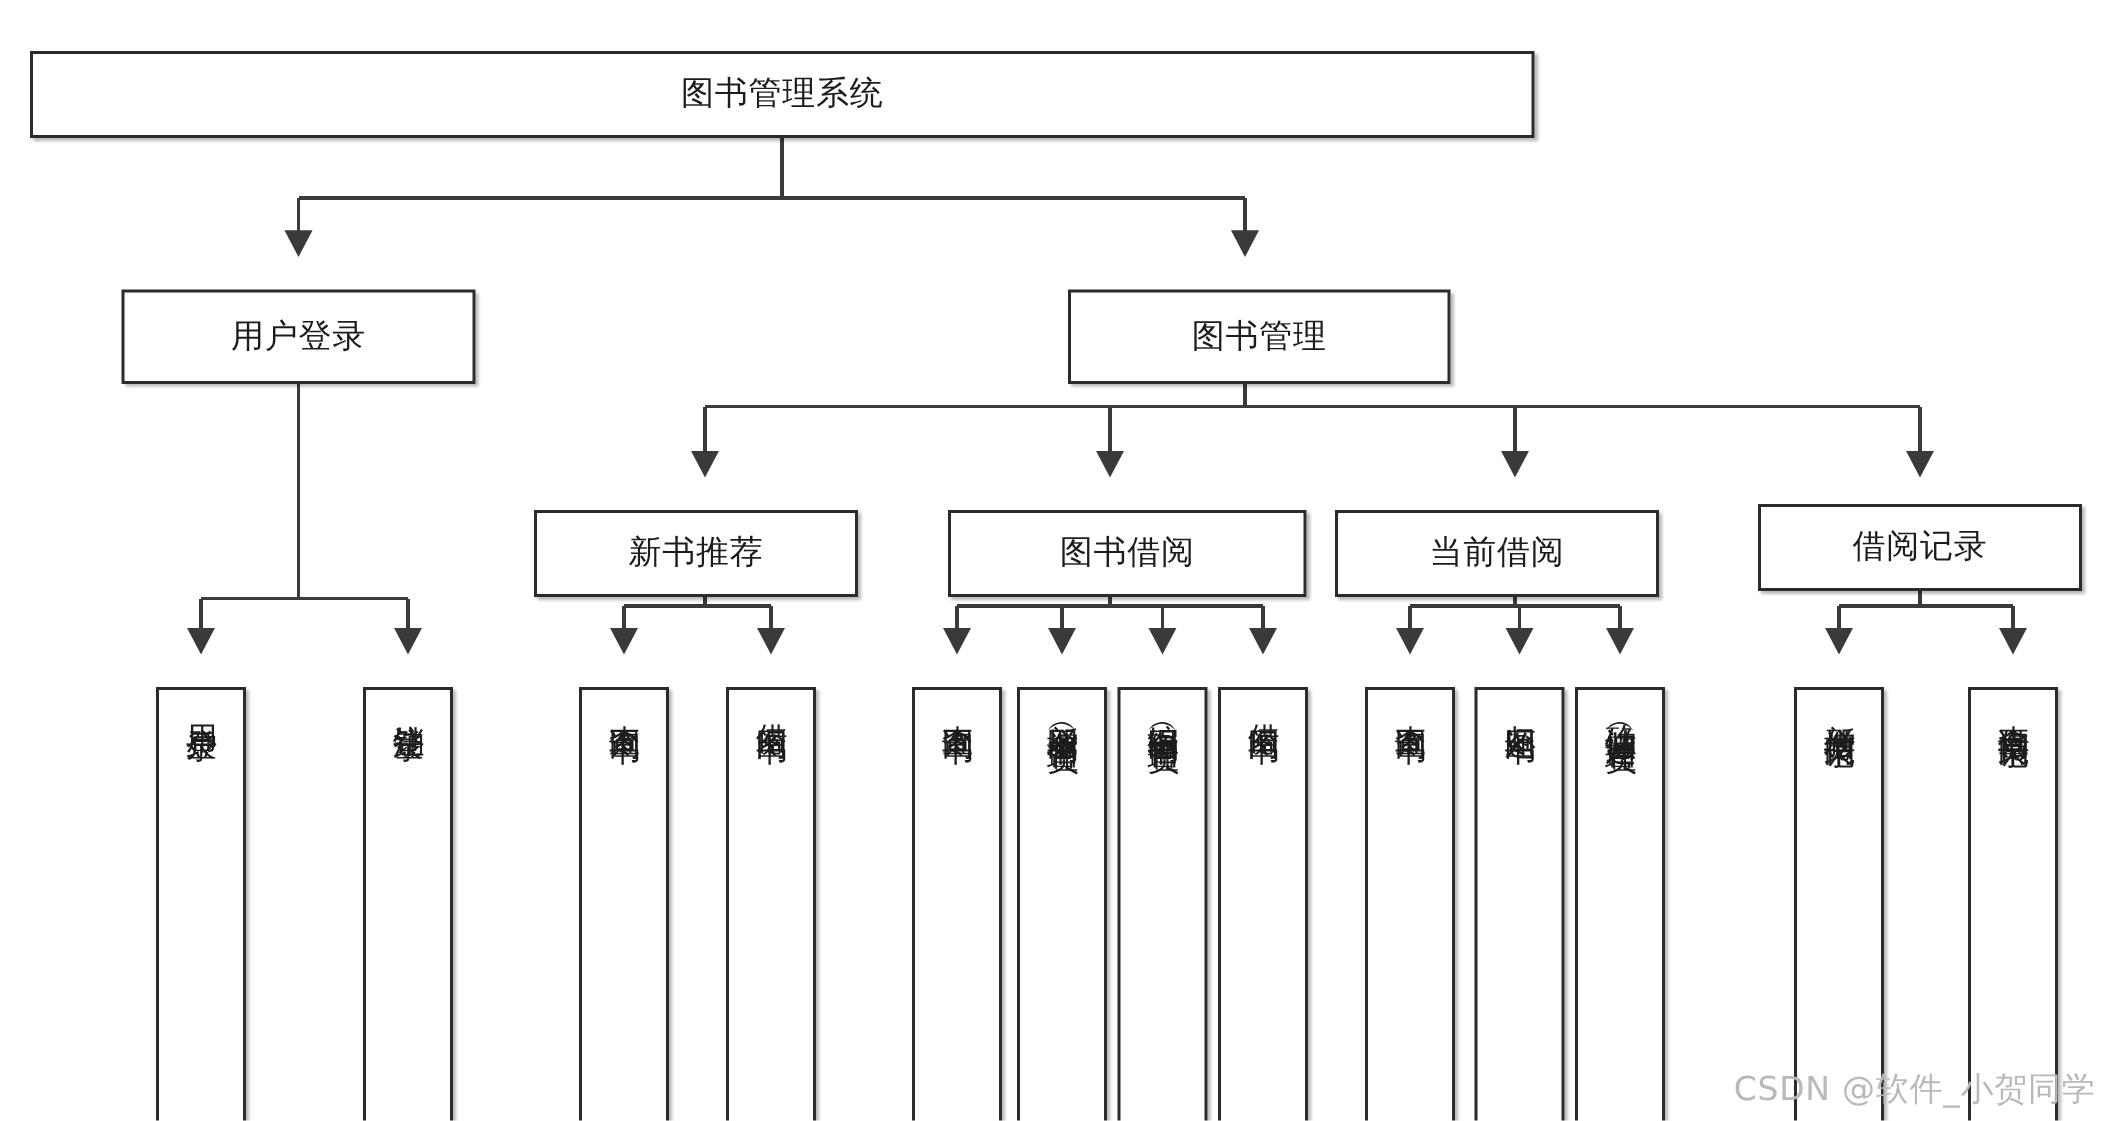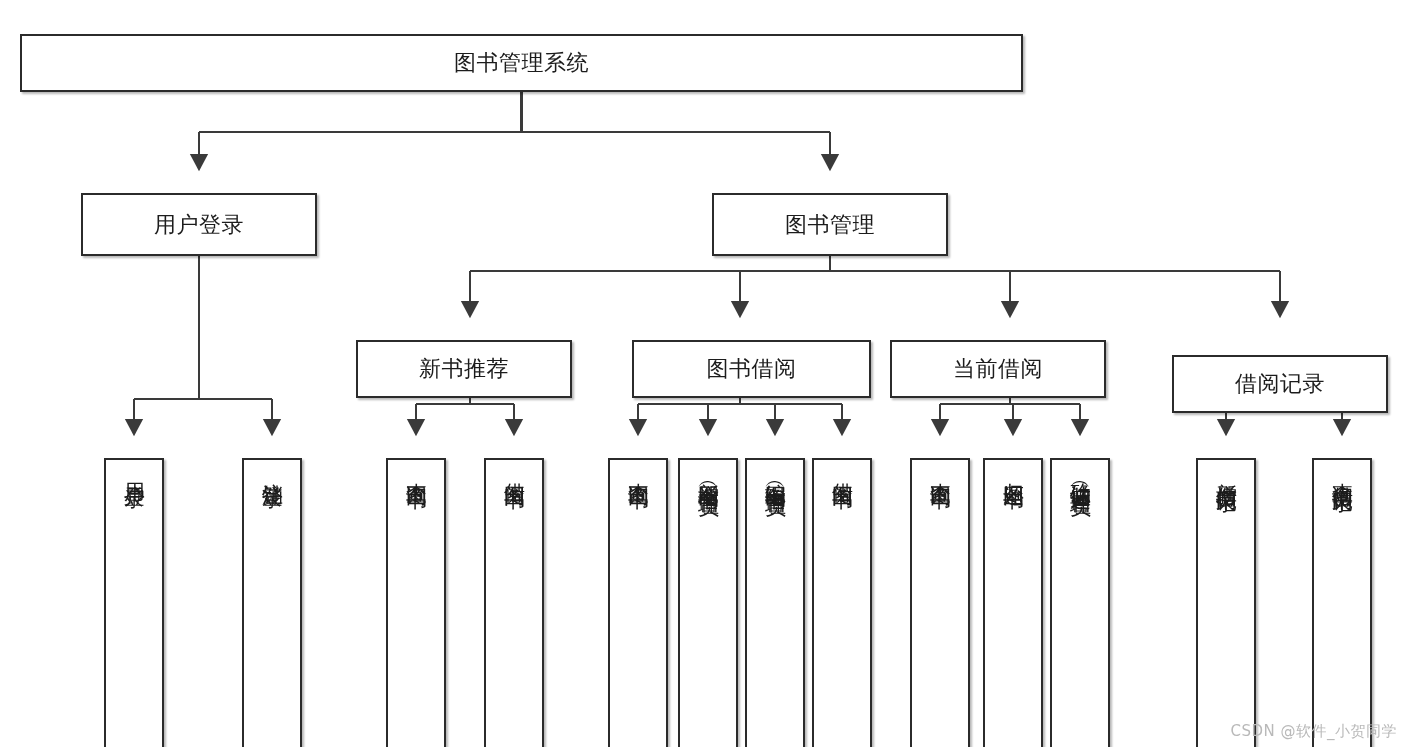--- a/index.html
+++ b/index.html
@@ -35,21 +35,21 @@
     white-space:nowrap;
     font-size:21px;
     letter-spacing:2px;
     line-height:1;
     margin:0 auto;
   }
   .watermark{
     position:absolute;
     right:8px;bottom:6px;
     color:#b9b9b9;
-    font-size:15px;
+    font-size:22px;
     letter-spacing:0.5px;
     user-select:none;
     white-space:nowrap;
   }
 </style>
 </head>
 <body>
 
 <div id="diagram-root">
   <svg class="canvas" viewBox="0 0 1405 747" width="1405" height="747" aria-hidden="true">
@@ -94,33 +94,33 @@
         <line x1="1342" y1="404" x2="1342" y2="432" stroke="#3a3a3a" stroke-width="2.4" shape-rendering="crispEdges" marker-end="url(#arrowhead)"></line>
       </g>
   </svg>
   <div id="nodes-layer">
       <div class="node-box" style="left: 20px; top: 11px; width: 1003px; height: 58px;">
         <span class="node-label">图书管理系统</span>
       </div>
       <div class="node-box" style="left: 81px; top: 170px; width: 236px; height: 63px;">
         <span class="node-label">用户登录</span>
       </div>
-      <div class="node-box" style="left: 712px; top: 170px; width: 236px; height: 63px;">
+      <div class="node-box" style="left: 712px; top: 170px; width: 255px; height: 63px;">
         <span class="node-label">图书管理</span>
       </div>
       <div class="node-box" style="left: 356px; top: 317px; width: 216px; height: 58px;">
         <span class="node-label">新书推荐</span>
       </div>
       <div class="node-box" style="left: 632px; top: 317px; width: 239px; height: 58px;">
         <span class="node-label">图书借阅</span>
       </div>
       <div class="node-box" style="left: 890px; top: 317px; width: 216px; height: 58px;">
         <span class="node-label">当前借阅</span>
       </div>
-      <div class="node-box" style="left: 1172px; top: 332px; width: 216px; height: 58px;">
+      <div class="node-box" style="left: 1172px; top: 313px; width: 216px; height: 58px;">
         <span class="node-label">借阅记录</span>
       </div>
       <div class="node-box vertical" style="left: 104px; top: 435px; width: 60px; height: 300px;">
         <span class="node-label">用户登录</span>
       </div>
       <div class="node-box vertical" style="left: 242px; top: 435px; width: 60px; height: 300px;">
         <span class="node-label">注销登录</span>
       </div>
       <div class="node-box vertical" style="left: 386px; top: 435px; width: 60px; height: 300px;">
         <span class="node-label">查询图书</span>

